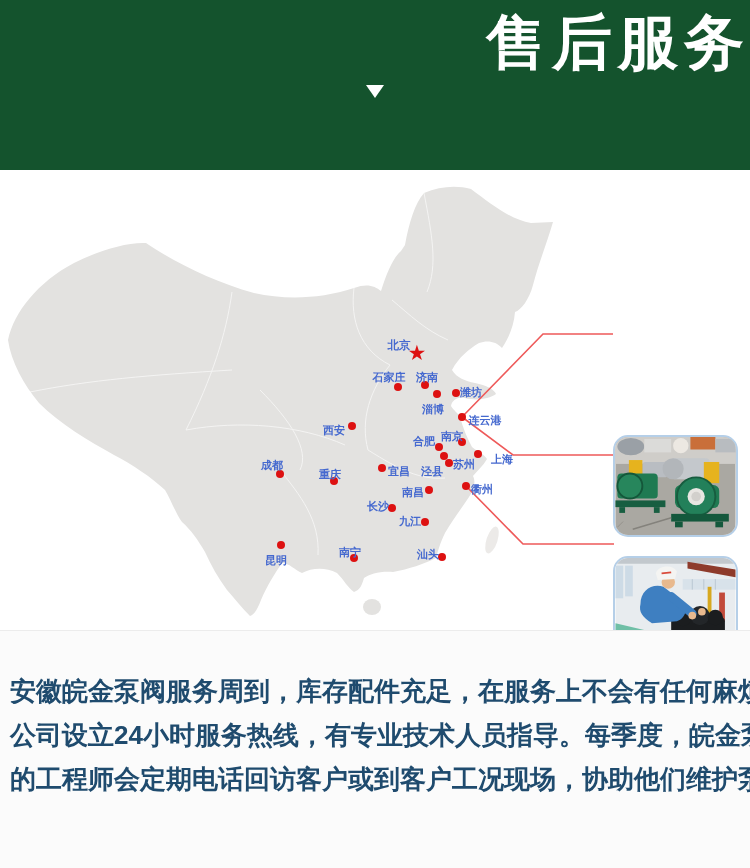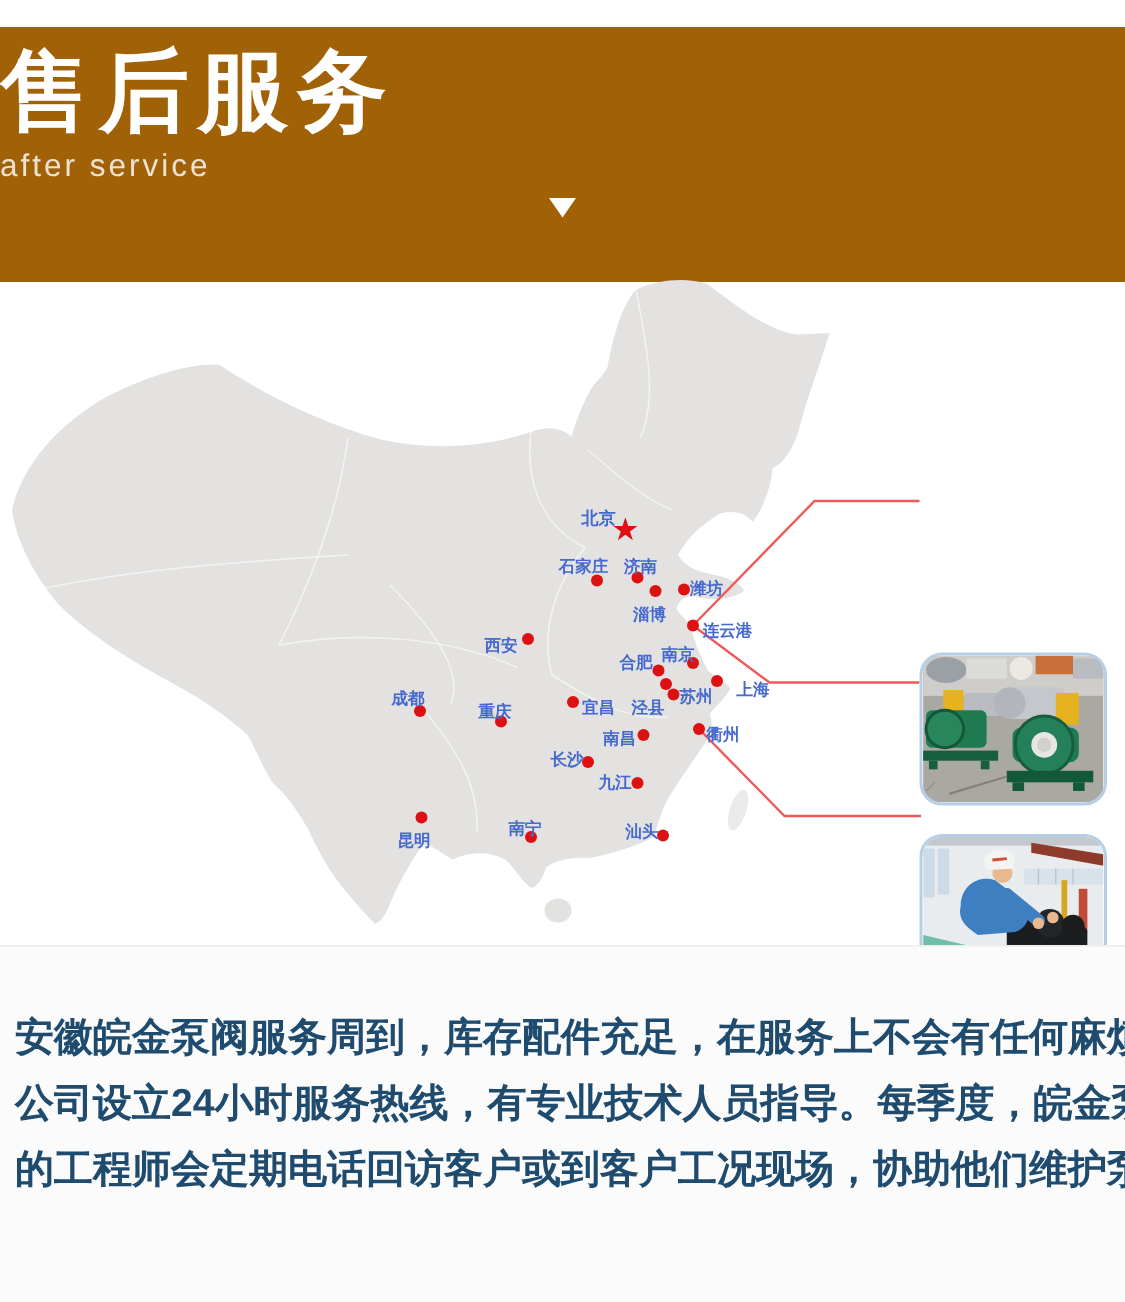--- a/index.html
+++ b/index.html
@@ -1,19 +1,19 @@
 <!DOCTYPE html>
 <html><head>
 <meta charset="utf-8">
 <style>
   html,body{margin:0;padding:0;background:#fff;font-family:"Liberation Sans",sans-serif;}
   .page{position:relative;width:750px;height:868px;background:#fff;overflow:hidden;}
 
   
-  .hero{position:absolute;top:0;left:0;width:750px;height:170px;background:#a16207;text-align:left;margin-top:18px;}
+  .hero{position:absolute;top:0;left:0;width:750px;height:170px;background:#14532d;text-align:right;}
   .hero-title{padding-top:10px;font-size:60px;line-height:66px;font-weight:900;color:#ffffff;letter-spacing:6px;}
   .hero-sub{margin-top:5px;font-size:21px;color:rgba(255,255,255,.82);letter-spacing:2px;}
   .hero-tri{width:0;height:0;margin:9px auto 0;border-left:9px solid transparent;border-right:9px solid transparent;border-top:13px solid #ffffff;}
 
   
   .map-section{position:absolute;top:170px;left:0;width:750px;height:460px;}
   #map-svg{position:absolute;left:0;top:0;width:750px;height:460px;}
   .city-label{font-family:"Liberation Sans",sans-serif;font-size:11px;font-weight:bold;fill:#4569cf;}
   .capital-label{font-family:"Liberation Sans",sans-serif;font-size:11.5px;font-weight:bold;fill:#4569cf;}
   .star-glyph{font-size:21px;fill:#dd1111;}
@@ -30,21 +30,20 @@
   .svc-line{font-size:26px;font-weight:bold;color:#1f4b6e;line-height:44px;white-space:nowrap;text-align:justify;text-align-last:justify;}
   .svc-line.last{text-align:center;text-align-last:center;}
 </style>
 </head>
 <body>
 
 <div class="page">
 
   <div class="hero">
     <div class="hero-title">售后服务</div>
-    <div class="hero-sub">after service</div>
     <div class="hero-tri"></div>
   </div>
 
   <div class="map-section">
     <svg id="map-svg" viewBox="0 170 750 460">
 
       <path fill="#e3e2e0" d="
         M 8 340
         C 14 312 38 282 74 263 C 98 251 126 242 146 243
         C 174 262 214 282 254 293 C 286 300 320 299 354 288

